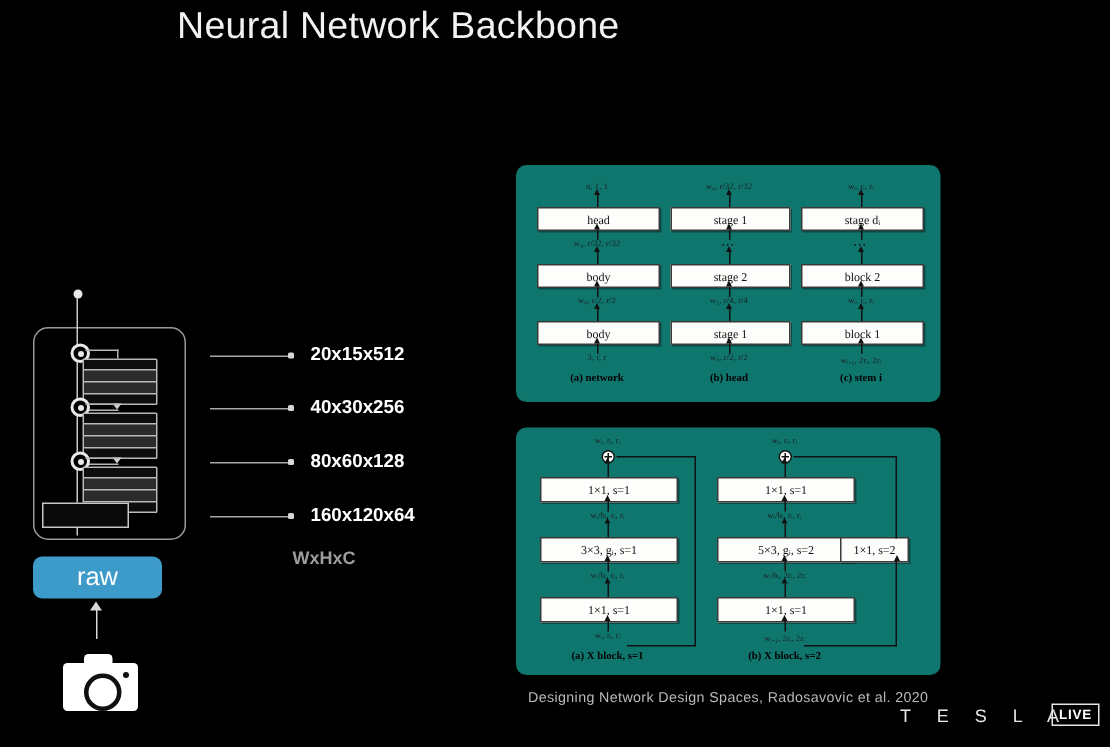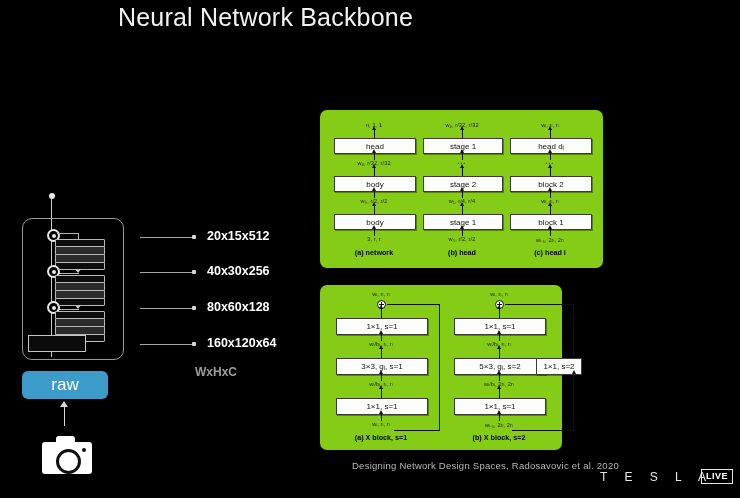--- a/index.html
+++ b/index.html
@@ -51,24 +51,24 @@
   #cam-dot{position:absolute;left:40px;top:12px;width:4px;height:4px;border-radius:50%;background:#0d0d0d;}
 
   
   .dim-row{position:absolute;left:140px;height:14px;}
   .dim-line{position:absolute;left:0;top:6px;width:52px;height:1.2px;background:#a8a8a8;}
   .dim-dot{position:absolute;left:52px;top:4px;width:4px;height:4px;background:#d6d6d6;border-radius:1px;}
   .dim-label{position:absolute;left:67px;top:-2px;font-size:12.5px;font-weight:700;color:#fff;white-space:nowrap;}
   #dim-units{position:absolute;left:195px;top:365px;font-size:12px;color:#9d9d9d;font-weight:700;}
 
   
-  .fig-panel{position:absolute;background:#84cc16;border-radius:7px;
-      font-family:Liberation Sans, sans-serif;color:#111;}
+  .fig-panel{position:absolute;background:#0f766e;border-radius:7px;
+      font-family:Liberation Serif, serif;color:#111;margin-left:24px;}
   #fig-panel-top{left:320px;top:110px;width:283px;height:158px;}
-  #fig-panel-bottom{left:320px;top:285px;width:242px;height:165px;}
+  #fig-panel-bottom{left:320px;top:285px;width:283px;height:165px;}
 
   .fcol{position:absolute;top:0;}
   .fbox{position:absolute;border:1.1px solid #3a3a3a;background:#fdfdfb;
       display:flex;align-items:center;justify-content:center;
       font-size:8px;color:#111;box-shadow:1px 1px 0 rgba(0,0,0,.35);}
   .flab{position:absolute;font-size:5.6px;color:#1a1a1a;text-align:center;white-space:nowrap;
       letter-spacing:.1px;}
   .fcap{position:absolute;font-size:7.2px;font-weight:700;text-align:center;color:#000;white-space:nowrap;}
   .fdots{position:absolute;font-size:9px;letter-spacing:1.6px;color:#111;text-align:center;}
   .farrow{position:absolute;width:1px;background:#111;}
@@ -198,32 +198,32 @@
     <div class="farrow" style="left:38.5px;top:96px;height:8px;"></div>
     <div class="fbox" style="left:0;top:104px;width:78px;height:14px;">stage 1</div>
     <div class="farrow" style="left:38.5px;top:119px;height:7px;"></div>
     <div class="flab" style="left:0;top:126px;width:78px;">w₀, r/2, r/2</div>
     <div class="fcap" style="left:0;top:138px;width:78px;">(b) head</div>
   </div>
 
   <div class="fcol" style="left:190px;width:80px;">
     <div class="flab" style="left:0;top:12px;width:80px;">wᵢ, rᵢ, rᵢ</div>
     <div class="farrow" style="left:39.5px;top:20px;height:8px;"></div>
-    <div class="fbox" style="left:0;top:28px;width:80px;height:14px;">head dᵢ</div>
+    <div class="fbox" style="left:0;top:28px;width:80px;height:14px;">stage dᵢ</div>
     <div class="farrow" style="left:39.5px;top:43px;height:7px;"></div>
     <div class="fdots" style="left:0;top:48px;width:80px;">⋯</div>
     <div class="farrow" style="left:39.5px;top:58px;height:8px;"></div>
     <div class="fbox" style="left:0;top:66px;width:80px;height:14px;">block 2</div>
     <div class="farrow" style="left:39.5px;top:81px;height:7px;"></div>
     <div class="flab" style="left:0;top:88px;width:80px;">wᵢ, rᵢ, rᵢ</div>
     <div class="farrow" style="left:39.5px;top:96px;height:8px;"></div>
     <div class="fbox" style="left:0;top:104px;width:80px;height:14px;">block 1</div>
     <div class="farrow" style="left:39.5px;top:119px;height:7px;"></div>
     <div class="flab" style="left:0;top:126px;width:80px;">wᵢ₋₁, 2rᵢ, 2rᵢ</div>
-    <div class="fcap" style="left:0;top:138px;width:80px;">(c) head i</div>
+    <div class="fcap" style="left:0;top:138px;width:80px;">(c) stem i</div>
   </div>
 </div>
 
 <div class="fig-panel" id="fig-panel-bottom">
 
   <div class="fcol" style="left:16px;width:90px;">
     <div class="flab" style="left:0;top:6px;width:90px;">wᵢ, rᵢ, rᵢ</div>
     <div class="fplus" style="left:41px;top:15px;"></div>
     <div class="farrow" style="left:44.5px;top:24px;height:9px;"></div>
     <div class="fbox" style="left:0;top:33px;width:90px;height:15px;">1×1, s=1</div>

